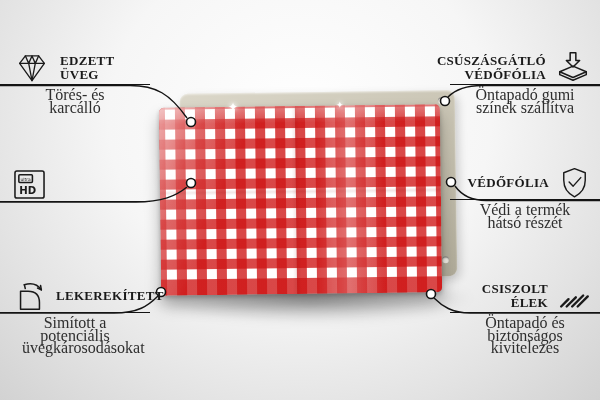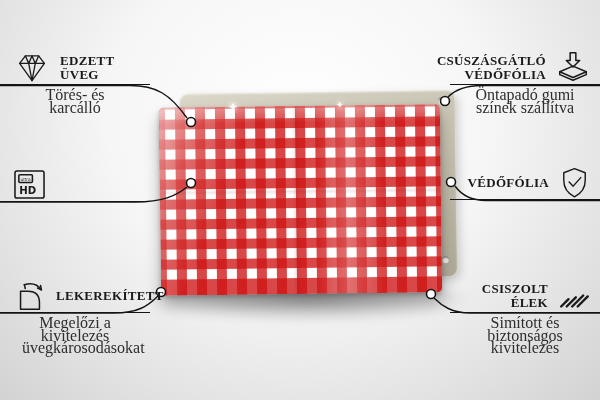--- a/index.html
+++ b/index.html
@@ -135,21 +135,21 @@
     <div class="co-header">
       <svg class="co-icon" width="34" height="34" viewBox="0 0 36 36">
         <path d="M8 32 V13 H16 Q28 13 28 25 V32 Z"></path>
         <path d="M12 6 Q24 2.5 30 11.5"></path>
         <path d="M30 11.5 L26 9.5 M30 11.5 L29.2 6.8 M12 6 L13 10"></path>
       </svg>
       <div class="co-title">
         <span>LEKEREKÍTETT</span>
       </div>
     </div>
-    <div class="co-sub">Megelőzi a kivitelezés üvegkárosodásokat</div>
+    <div class="co-sub">Simított a potenciális üvegkárosodásokat</div>
   </div>
 
   <div class="callout right p-tr">
     <div class="co-header">
       <div class="co-title">
         <span>CSÚSZÁSGÁTLÓ</span>
         <span>VÉDŐFÓLIA</span>
       </div>
       <svg class="co-icon" width="36" height="36" viewBox="0 0 38 38">
         <path d="M16 3 H22 V11 H26 L19 18 L12 11 H16 Z"></path>
@@ -164,31 +164,32 @@
     <div class="co-header">
       <div class="co-title">
         <span>VÉDŐFÓLIA</span>
         <span></span>
       </div>
       <svg class="co-icon" width="33" height="34" viewBox="0 0 36 38">
         <path d="M18 3 L30 7.5 V16 C30 25 25 31 18 34.5 C11 31 6 25 6 16 V7.5 Z"></path>
         <polyline points="12,18 16.5,22.5 25,13"></polyline>
       </svg>
     </div>
+    <div class="co-sub">Védi a termék hátsó részét</div>
   </div>
 
   <div class="callout right p-br">
     <div class="co-header">
       <div class="co-title">
         <span>CSISZOLT</span>
         <span>ÉLEK</span>
       </div>
       <svg class="co-icon edges-icon" width="34" height="33" viewBox="0 0 36 36">
         <path d="M4 30 L12 22"></path>
         <path d="M10 30 L20 20"></path>
         <path d="M16 30 L28 18"></path>
         <path d="M22 30 L33 19"></path>
       </svg>
     </div>
-    <div class="co-sub">Simított és biztonságos kivitelezés</div>
+    <div class="co-sub">Öntapadó és biztonságos kivitelezés</div>
   </div>
 
 </div>
 
 </body></html>

